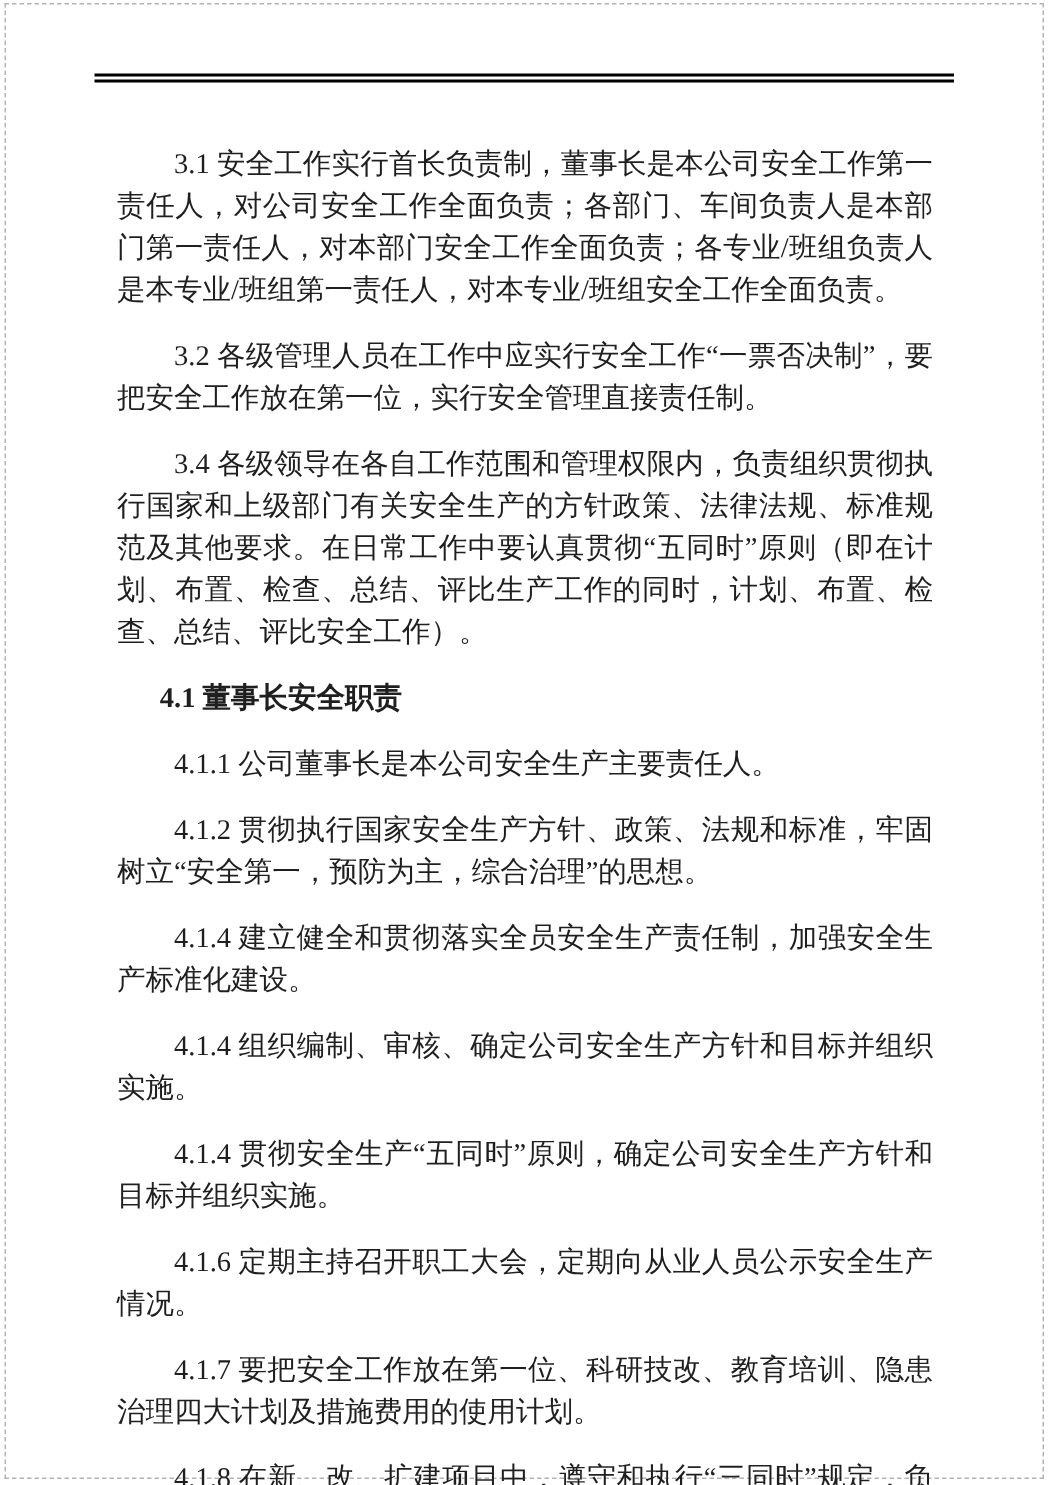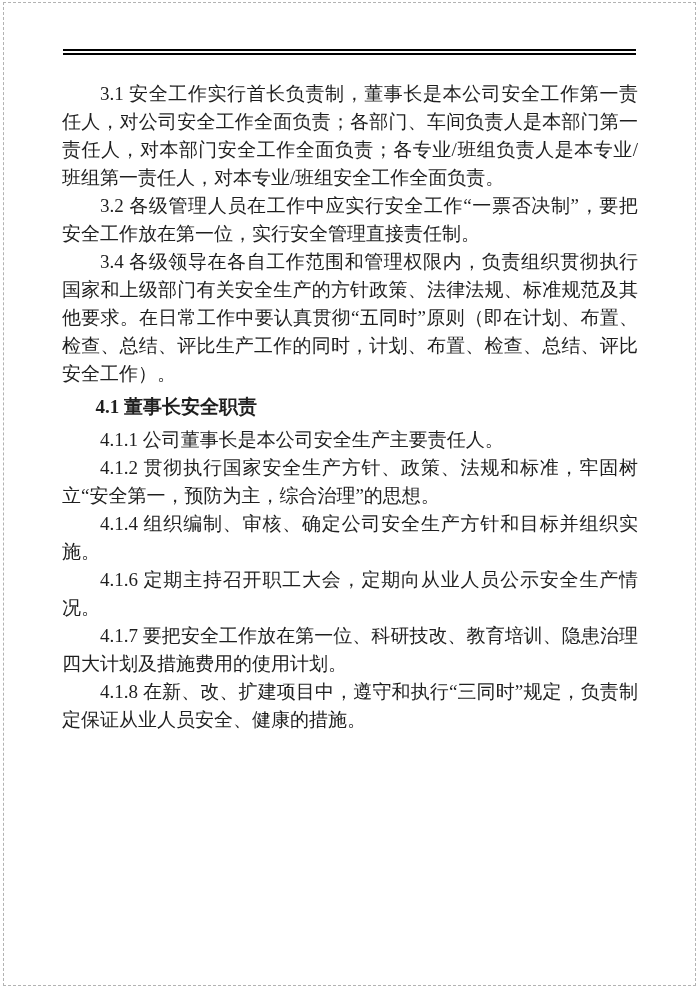--- a/index.html
+++ b/index.html
@@ -38,45 +38,47 @@
     position: absolute;
     left: 62px;
     top: 80px;
     width: 576px;
     font-size: 19px;
     line-height: 28px;
     text-align: justify;
     text-justify: inter-ideograph;
   }
   .para {
-    margin: 0;
+    margin: 16px;
     text-indent: 2em;
   }
   .h1 {
     margin: 0;
     font-weight: bold;
     text-indent: 0;
   }
   .h2 {
-    margin: 5px;
+    margin: 16px;
     font-weight: bold;
     text-indent: 1.5em;
   }
 </style>
 </head>
 <body>
 
 <div id="page">
   <div id="page-border"></div>
   <div id="header-rule"></div>
   <div id="content">
     <p class="para">3.1  安全工作实行首长负责制，董事长是本公司安全工作第一责任人，对公司安全工作全面负责；各部门、车间负责人是本部门第一责任人，对本部门安全工作全面负责；各专业/班组负责人是本专业/班组第一责任人，对本专业/班组安全工作全面负责。</p>
     <p class="para">3.2 各级管理人员在工作中应实行安全工作“一票否决制”，要把安全工作放在第一位，实行安全管理直接责任制。</p>
     <p class="para">3.4  各级领导在各自工作范围和管理权限内，负责组织贯彻执行国家和上级部门有关安全生产的方针政策、法律法规、标准规范及其他要求。在日常工作中要认真贯彻“五同时”原则（即在计划、布置、检查、总结、评比生产工作的同时，计划、布置、检查、总结、评比安全工作）。</p>
     <p class="h2">4.1 董事长安全职责</p>
     <p class="para">4.1.1 公司董事长是本公司安全生产主要责任人。</p>
     <p class="para">4.1.2 贯彻执行国家安全生产方针、政策、法规和标准，牢固树立“安全第一，预防为主，综合治理”的思想。</p>
+    <p class="para">4.1.4  建立健全和贯彻落实全员安全生产责任制，加强安全生产标准化建设。</p>
     <p class="para">4.1.4  组织编制、审核、确定公司安全生产方针和目标并组织实施。</p>
+    <p class="para">4.1.4 贯彻安全生产“五同时”原则，确定公司安全生产方针和目标并组织实施。</p>
     <p class="para">4.1.6  定期主持召开职工大会，定期向从业人员公示安全生产情况。</p>
     <p class="para">4.1.7 要把安全工作放在第一位、科研技改、教育培训、隐患治理四大计划及措施费用的使用计划。</p>
     <p class="para">4.1.8 在新、改、扩建项目中，遵守和执行“三同时”规定，负责制定保证从业人员安全、健康的措施。</p>
   </div>
 </div>
 
 </body></html>

